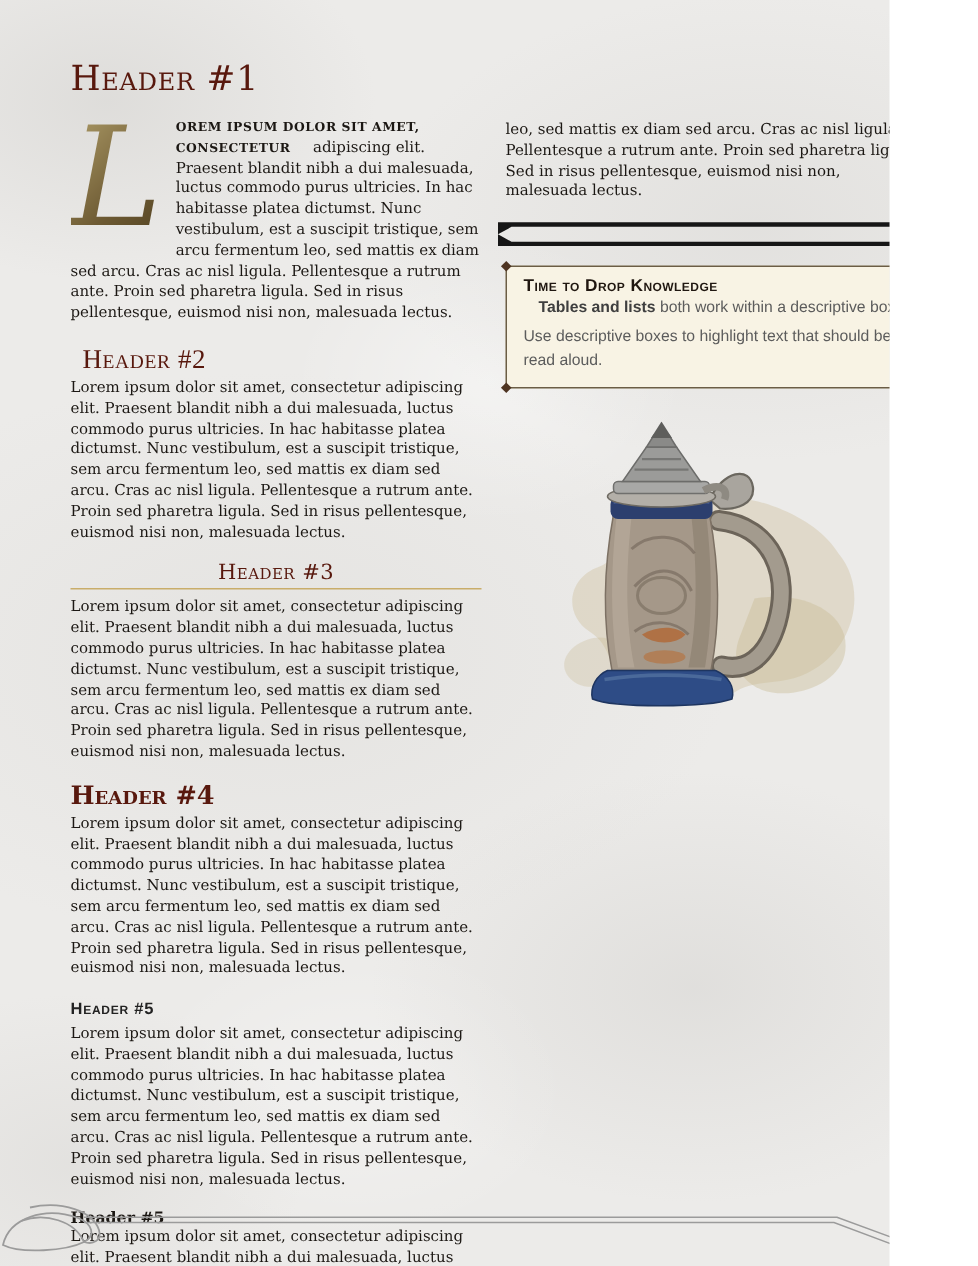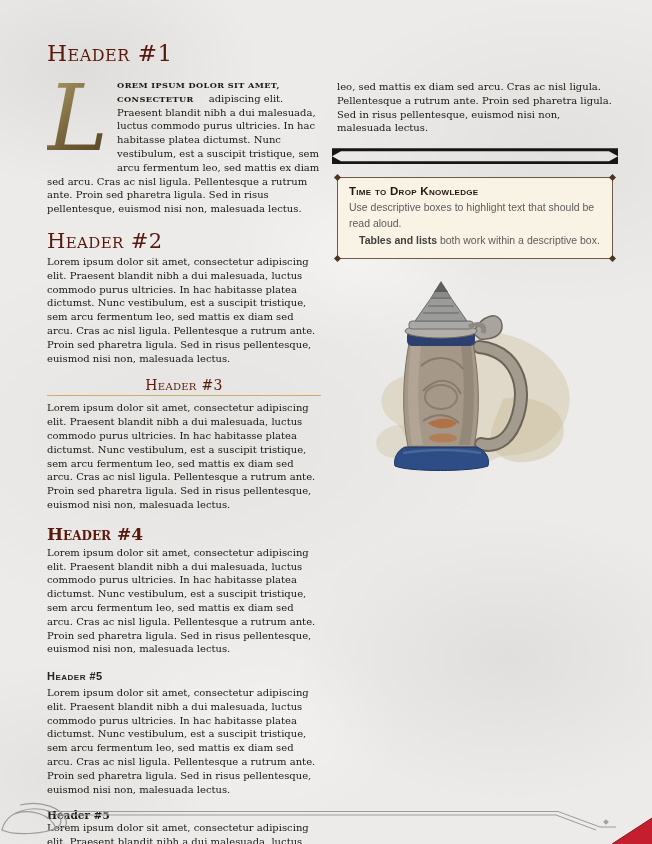--- a/index.html
+++ b/index.html
@@ -2,21 +2,21 @@
 <html><head>
 <meta charset="utf-8">
 <style>
   * { box-sizing: border-box; margin: 0; padding: 0; }
   html,body { width:652px; height:844px; }
   body {
     font-family: "DejaVu Serif", serif;
   }
   .page {
     position: relative;
-    width: 652px; height: 844px;
+    width: 593px; height: 844px;
     overflow: hidden;
     background-color: #ecebe9;
     background-image:
       radial-gradient(ellipse 300px 200px at 12% 8%,  rgba(186,184,180,.28), transparent 60%),
       radial-gradient(ellipse 420px 260px at 85% 18%, rgba(194,192,188,.24), transparent 60%),
       radial-gradient(ellipse 520px 320px at 30% 52%, rgba(198,196,192,.20), transparent 60%),
       radial-gradient(ellipse 360px 240px at 78% 78%, rgba(186,184,180,.24), transparent 60%),
       radial-gradient(ellipse 260px 190px at 8%  92%, rgba(194,192,188,.22), transparent 60%),
       radial-gradient(ellipse 220px 160px at 55% 30%, rgba(255,255,255,.40), transparent 60%),
       radial-gradient(ellipse 240px 170px at 40% 86%, rgba(255,255,255,.30), transparent 60%);
@@ -27,21 +27,21 @@
 
   p.body {
     font-size: 10px;
     line-height: 1.38;
     color: #1b1713;
     text-align: left;
   }
 
   h1, h2, h3, h4 { color: #58180d; font-variant: small-caps; font-weight: normal; }
   h1 { font-size: 23px; letter-spacing: .5px; margin: 0 0 12px; }
-  h2 { font-size: 21px; letter-spacing: .4px; margin: 13px 0 2px; }
+  h2 { font-size: 18px; letter-spacing: .4px; margin: 13px 8px 2px; font-family: Liberation Serif, serif; }
   h3 { font-size: 14px; letter-spacing: .3px; margin: 12px 0 5px; border-bottom: 1.5px solid #c9ad6a; padding-bottom: 2px; text-align: center; }
   h4 { font-size: 17px; font-weight: bold; margin: 12px 0 2px; }
   h5 {
     font-family: "Liberation Sans", sans-serif;
     font-size: 11px; font-weight: bold; font-variant: small-caps;
     letter-spacing: .5px; color: #222222; margin: 14px 0 4px;
   }
   h6 { font-size: 10.5px; font-weight: bold; color: #1b1713; margin: 13px 0 0; }
 
   .dropcap {
@@ -137,22 +137,22 @@
       <div class="note-bar top"></div>
       <div class="note-bar bottom"></div>
     </div>
 
     <div class="descriptive">
       <span class="corner tl"></span>
       <span class="corner tr"></span>
       <span class="corner bl"></span>
       <span class="corner br"></span>
       <div class="desc-title">Time to Drop Knowledge</div>
+      <div class="desc-line indent"><b>Tables and lists</b><span> both work within a descriptive box.</span></div>
       <div class="desc-line">Use descriptive boxes to highlight text that should be read aloud.</div>
-      <div class="desc-line indent"><b>Tables and lists</b><span> both work within a descriptive box.</span></div>
     </div>
 
     
     <svg class="illustration" viewBox="0 0 240 200" xmlns="http://www.w3.org/2000/svg">
 
       <g>
         <path d="M95 55 C130 40 188 58 206 88 C226 112 216 150 190 165 C170 178 152 170 136 181 C116 193 86 191 70 178 C50 164 56 150 40 140 C22 128 26 104 46 97 C62 91 76 64 95 55 Z" fill="#cfc2a0" opacity="0.42"></path>
         <path d="M150 118 C186 112 216 130 210 156 C205 176 175 186 155 179 C140 173 134 160 140 144 Z" fill="#c6b78d" opacity="0.38"></path>
         <path d="M30 150 C45 139 61 144 63 158 C65 172 45 181 32 175 C21 169 20 158 30 150 Z" fill="#c6b78d" opacity="0.30"></path>
       </g>

